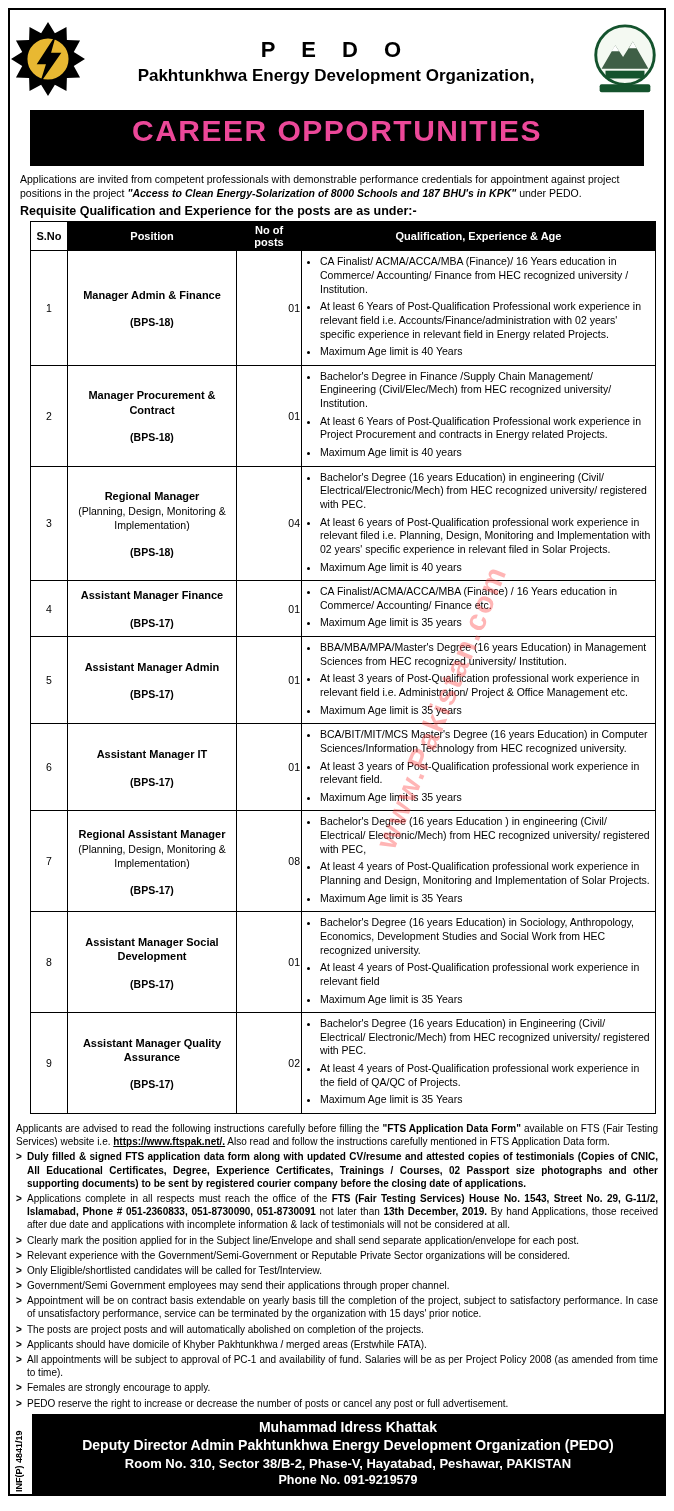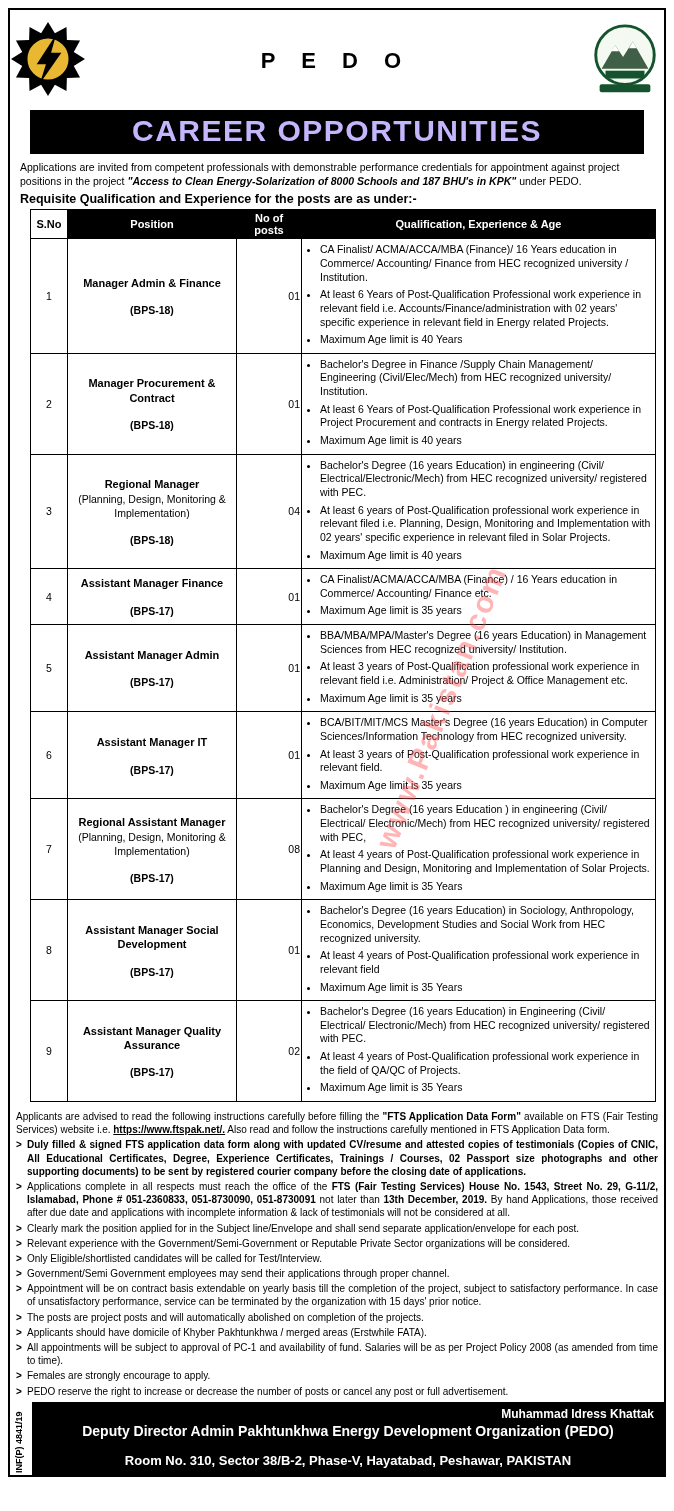--- a/index.html
+++ b/index.html
@@ -7,22 +7,22 @@
   .ad{margin:8px 8px 4px;border:2px solid #000;background:#fff;overflow:hidden;}
 
   
   .hdr{display:flex;align-items:center;padding:10px 0 4px;gap:4px;}
   .hdr-center{flex:1;text-align:center;}
   .pedo-acronym{font-size:22px;font-weight:bold;letter-spacing:10px;}
   .org-name{font-size:17px;font-weight:bold;margin-top:3px;}
   .gov-line{font-size:16px;font-weight:bold;margin-top:2px;}
   .logo{flex:none;}
 
-  .banner{background:#000;color:#c4b5fd;text-align:center;font-size:30px;font-weight:bold;
-          letter-spacing:1.5px;margin:4px 20px 6px;padding:4px 0 6px;}
+  .banner{background:#000;color:#ec4899;text-align:center;font-size:30px;font-weight:bold;
+          letter-spacing:1.5px;margin:4px 20px 6px;padding:4px 0 18px;}
 
   .intro{margin:2px 10px 4px;font-size:10.5px;line-height:1.35;}
   .proj{font-weight:bold;font-style:italic;}
   .tbl-heading{margin:3px 10px 3px;font-size:12.5px;font-weight:bold;}
 
   
   table{border-collapse:collapse;margin:0 8px 8px 20px;width:calc(100% - 28px);font-size:10.5px;}
   th,td{border:1px solid #000;}
   th{background:#000;color:#fff;font-size:11px;padding:2px 2px;}
   th.th-sno{background:#fff;color:#000;}
@@ -45,23 +45,23 @@
   .itext{flex:1;}
   .b{font-weight:bold;}
   .u{text-decoration:underline;}
 
   
   .footer-row{display:flex;align-items:stretch;margin:2px 0 0 0;}
   .inf-col{width:22px;position:relative;}
   .inf-text{position:absolute;bottom:2px;left:14px;transform:rotate(-90deg);
             transform-origin:left bottom;white-space:nowrap;font-size:9px;font-weight:bold;}
   .footer-black{flex:1;background:#000;color:#fff;text-align:center;padding:5px 10px 7px;}
-  .f-name{font-size:12px;font-weight:bold;text-align:right;}
+  .f-name{font-size:14px;font-weight:bold;}
   .f-title{font-size:14px;font-weight:bold;margin-top:2px;}
-  .f-addr{font-size:13px;font-weight:bold;margin-top:14px;}
+  .f-addr{font-size:13px;font-weight:bold;margin-top:3px;}
   .f-phone{font-size:12.5px;font-weight:bold;margin-top:2px;}
 
   .watermark{position:absolute;top:690px;left:290px;transform:rotate(-68deg);
              font-size:30px;font-weight:bold;color:rgba(255,70,70,0.40);
              letter-spacing:2px;white-space:nowrap;pointer-events:none;z-index:5;}
 </style>
 </head>
 <body>
 
 <div class="watermark">www.Pakistan.com</div>
@@ -71,20 +71,21 @@
   <div class="hdr">
     <span class="logo">
       <svg width="76" height="76" viewBox="0 0 74 74">
         <polygon fill="#000" points="73,37 62.1,43.7 68.2,55 55.4,55.4 55,68.2 43.7,62.1 37,73 30.3,62.1 19,68.2 18.6,55.4 5.8,55 11.9,43.7 1,37 11.9,30.3 5.8,19 18.6,18.6 19,5.8 30.3,11.9 37,1 43.7,11.9 55,5.8 55.4,18.6 68.2,19 62.1,30.3"></polygon>
         <circle cx="37" cy="37" r="21" fill="#e8b832" stroke="#000" stroke-width="2"></circle>
         <polygon fill="#000" points="45,13 26,42 35,42 29,61 50,31 40,31"></polygon>
       </svg>
     </span>
     <div class="hdr-center">
       <div class="pedo-acronym">P E D O</div>
+      <div class="org-name">Pakhtunkhwa Energy Development Organization,</div>
     </div>
     <span class="logo">
       <svg width="78" height="78" viewBox="0 0 80 80">
         <circle cx="40" cy="36" r="30" fill="#f4f9f2" stroke="#14532d" stroke-width="3"></circle>
         <polygon fill="#3f5f46" points="16,50 30,26 38,38 48,22 64,50"></polygon>
         <polygon fill="#ffffff" points="30,26 34,32 26,32"></polygon>
         <polygon fill="#ffffff" points="48,22 52,29 44,29"></polygon>
         <rect x="20" y="52" width="40" height="8" fill="#14532d"></rect>
         <rect x="14" y="66" width="52" height="8" rx="2" fill="#14532d"></rect>
       </svg>
@@ -302,16 +303,17 @@
     </div>
 
   <div class="footer-row">
     <div class="inf-col">
       <span class="inf-text">INF(P) 4841/19</span>
     </div>
     <div class="footer-black">
       <div class="f-name">Muhammad Idress Khattak</div>
       <div class="f-title">Deputy Director Admin Pakhtunkhwa Energy Development  Organization (PEDO)</div>
       <div class="f-addr">Room No. 310, Sector 38/B-2, Phase-V, Hayatabad,  Peshawar, PAKISTAN</div>
+      <div class="f-phone">Phone No. 091-9219579</div>
     </div>
   </div>
 
 </div>
 
 </body></html>

